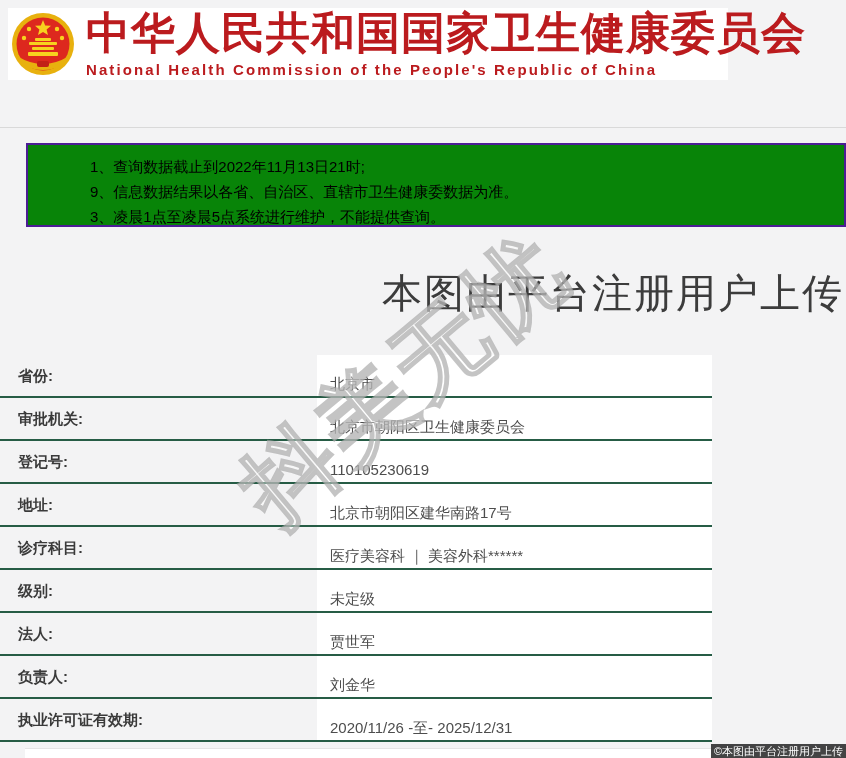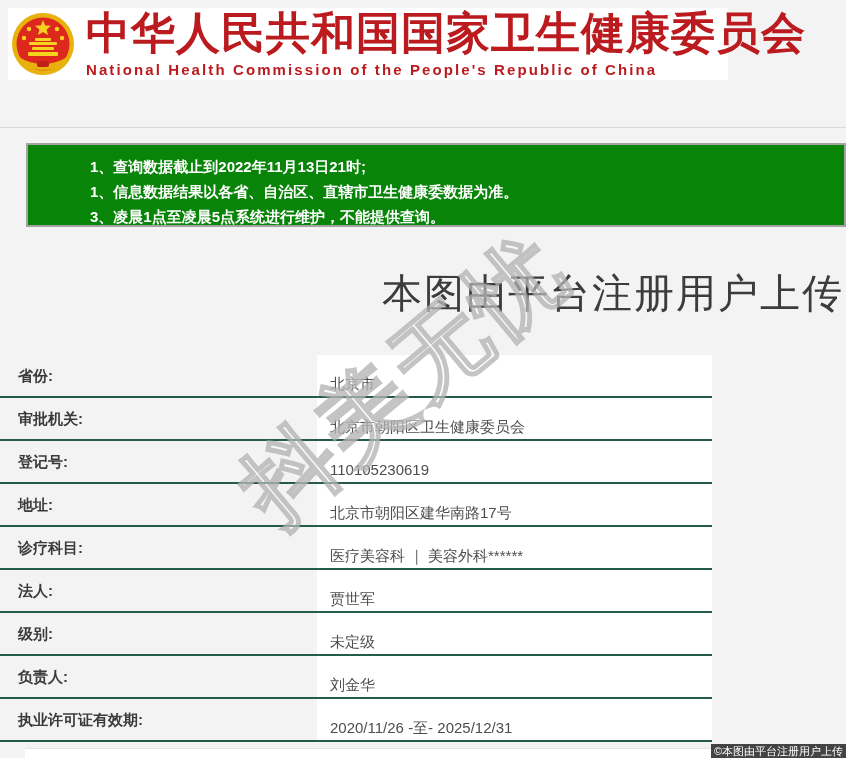--- a/index.html
+++ b/index.html
@@ -23,22 +23,22 @@
   .title-en{
     color:#bb1b1e;font-size:15px;font-weight:bold;letter-spacing:2.1px;
     margin-top:5px;white-space:nowrap;
   }
   .top-divider{
     position:absolute;left:0;top:127px;width:846px;height:1px;background:#d9d9d9;
   }
   
   .notice{
     position:absolute;left:26px;top:143px;width:820px;height:84px;
-    box-sizing:border-box;background:#088408;border:2px solid #a3a3a3;
-    color:#ffffff;font-size:15px;padding:9px 0 0 62px;font-weight:bold;
+    box-sizing:border-box;background:#088408;border:2px solid #4c1d95;
+    color:#000000;font-size:15px;padding:9px 0 0 62px;
   }
   .notice-line{line-height:25px;white-space:nowrap;}
   
   .clinic-title{
     position:absolute;right:2px;top:266px;
     font-size:40px;letter-spacing:2px;color:#3c3c3c;font-weight:400;
     white-space:nowrap;
   }
   
   .info-table{position:absolute;left:0;top:355px;width:712px;}
@@ -101,21 +101,21 @@
   <div class="header-text">
     <div class="title-cn">中华人民共和国国家卫生健康委员会</div>
     <div class="title-en">National Health Commission of the People's Republic of China</div>
   </div>
 </div>
 
 <div class="top-divider"></div>
 
 <div class="notice">
     <div class="notice-line">1、查询数据截止到2022年11月13日21时;</div>
-    <div class="notice-line">1、信息数据结果以各省、自治区、直辖市卫生健康委数据为准。</div>
+    <div class="notice-line">9、信息数据结果以各省、自治区、直辖市卫生健康委数据为准。</div>
     <div class="notice-line">3、凌晨1点至凌晨5点系统进行维护，不能提供查询。</div>
   </div>
 
 <div class="clinic-title">本图由平台注册用户上传</div>
 
 <div class="info-table">
     <div class="info-row">
       <div class="info-value-cell"></div>
       <div class="info-label">省份:</div>
       <div class="info-value">北京市</div>
@@ -135,27 +135,27 @@
       <div class="info-label">地址:</div>
       <div class="info-value">北京市朝阳区建华南路17号</div>
     </div>
     <div class="info-row">
       <div class="info-value-cell"></div>
       <div class="info-label">诊疗科目:</div>
       <div class="info-value">医疗美容科 ｜ 美容外科******</div>
     </div>
     <div class="info-row">
       <div class="info-value-cell"></div>
-      <div class="info-label">法人:</div>
-      <div class="info-value">贾世军</div>
+      <div class="info-label">级别:</div>
+      <div class="info-value">未定级</div>
     </div>
     <div class="info-row">
       <div class="info-value-cell"></div>
-      <div class="info-label">级别:</div>
-      <div class="info-value">未定级</div>
+      <div class="info-label">法人:</div>
+      <div class="info-value">贾世军</div>
     </div>
     <div class="info-row">
       <div class="info-value-cell"></div>
       <div class="info-label">负责人:</div>
       <div class="info-value">刘金华</div>
     </div>
     <div class="info-row">
       <div class="info-value-cell"></div>
       <div class="info-label">执业许可证有效期:</div>
       <div class="info-value">2020/11/26 -至- 2025/12/31</div>

